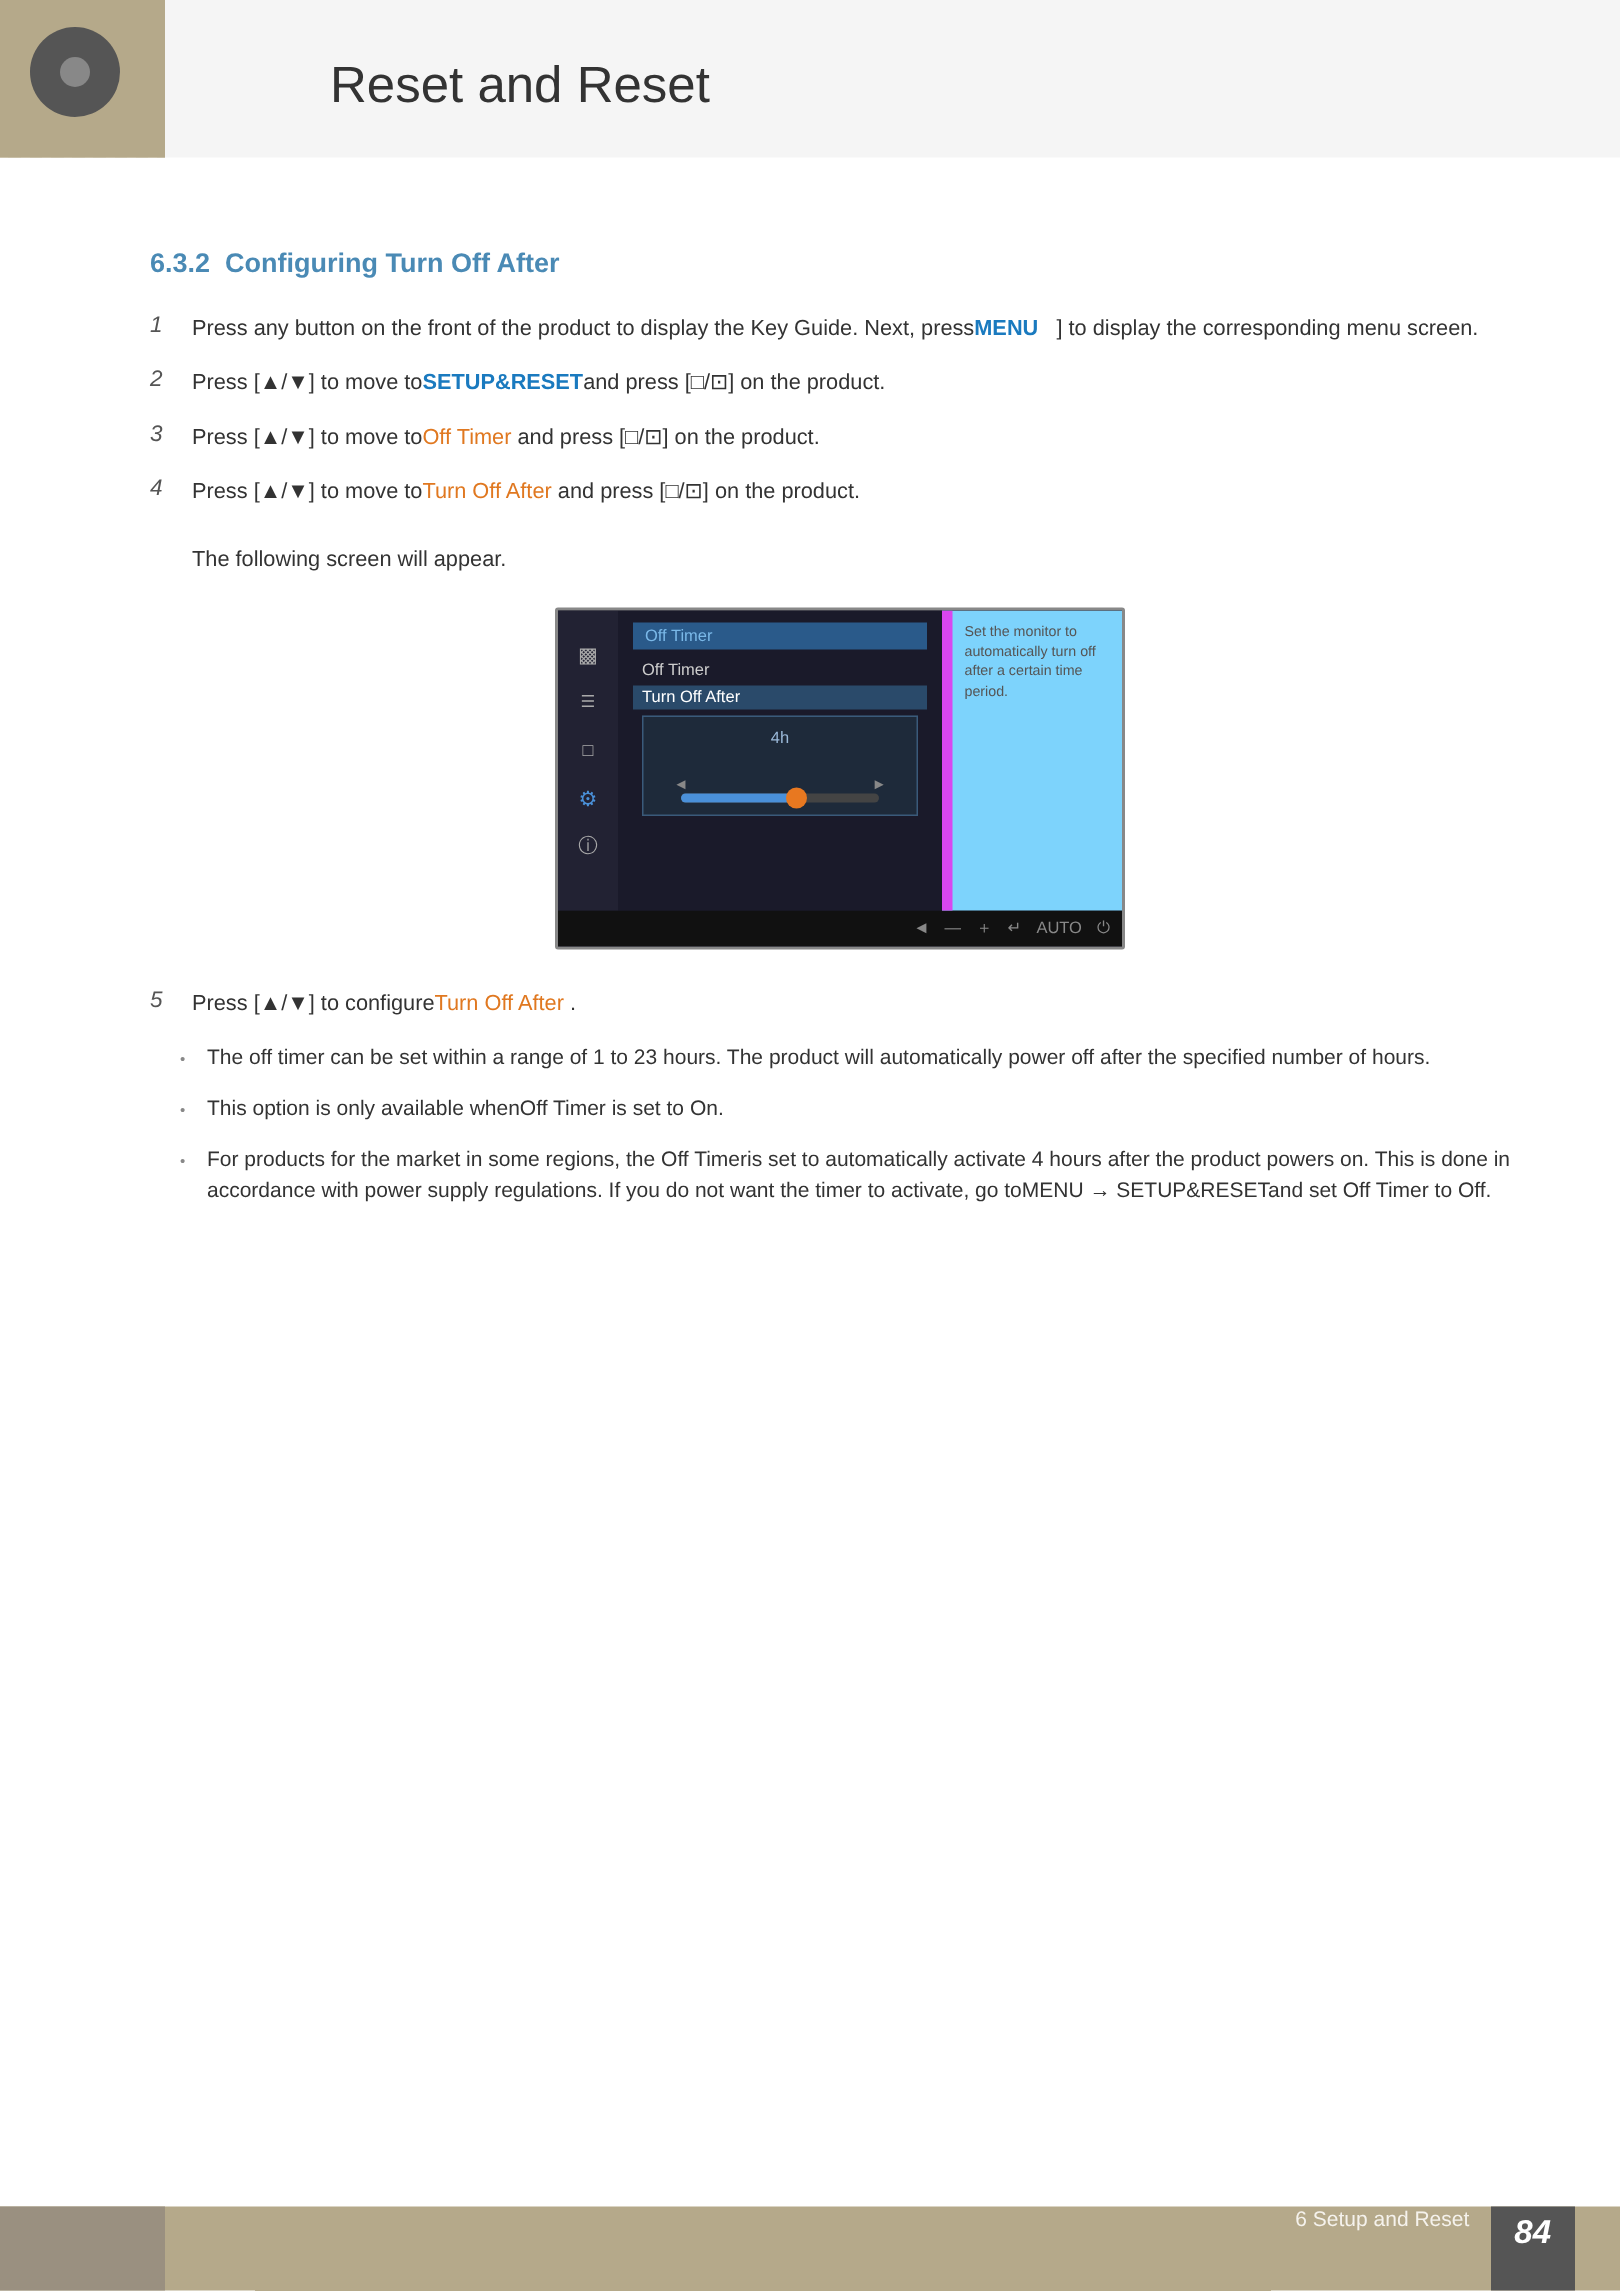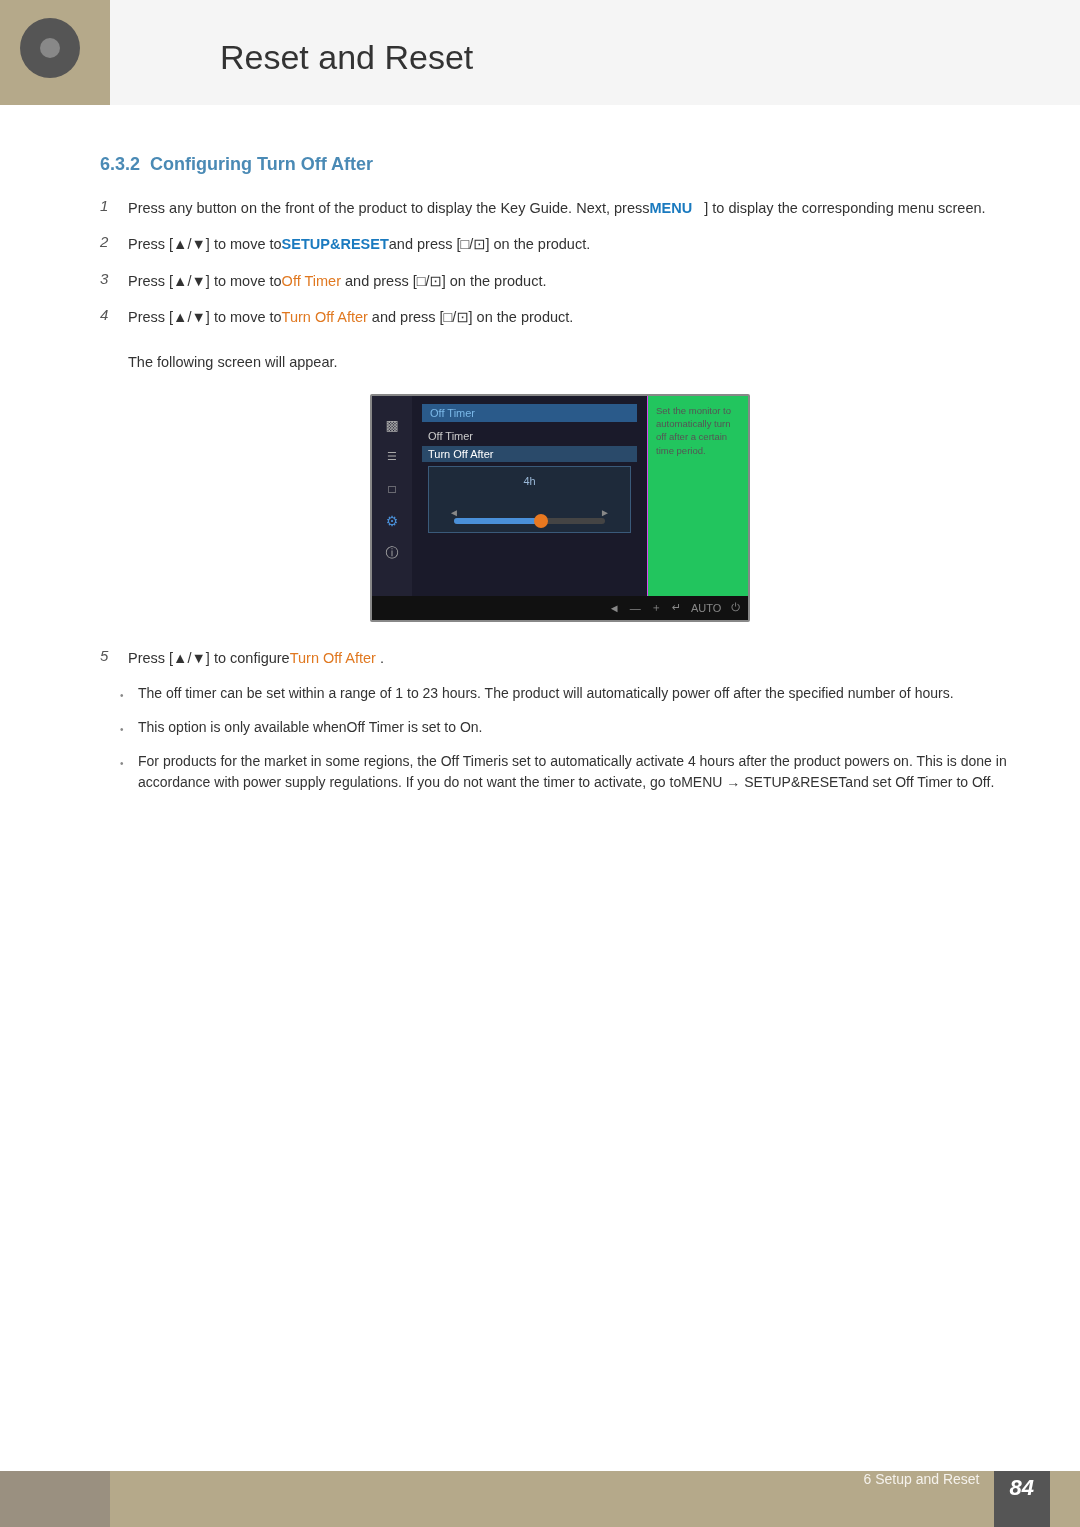--- a/index.html
+++ b/index.html
@@ -67,21 +67,21 @@
       left: 100px;
       right: 60px;
       bottom: 80px;
     }
 
     .section-title {
       font-size: 18px;
       font-weight: bold;
       color: #4a8ab5;
       margin-bottom: 22px;
-      margin-top: 34px;
+      margin-top: 45px;
     }
 
     .steps {
       margin-left: 0;
       list-style: none;
     }
 
     .step-item {
       display: flex;
       margin-bottom: 14px;
@@ -226,24 +226,24 @@
 
     .slider-arrows {
       display: flex;
       justify-content: space-between;
       color: #888;
       font-size: 10px;
       margin: 0 10px;
     }
 
     .side-description {
-      width: 101px;
-      background: #22c55e;
+      width: 120px;
+      background: #7dd3fc;
       padding: 8px;
-      border-left: 1px solid #d946ef;
+      border-left: 7px solid #d946ef;
     }
 
     .side-desc-text {
       font-size: 9.5px;
       color: #555;
       line-height: 1.4;
     }
 
     
     .monitor-bottom-bar {

